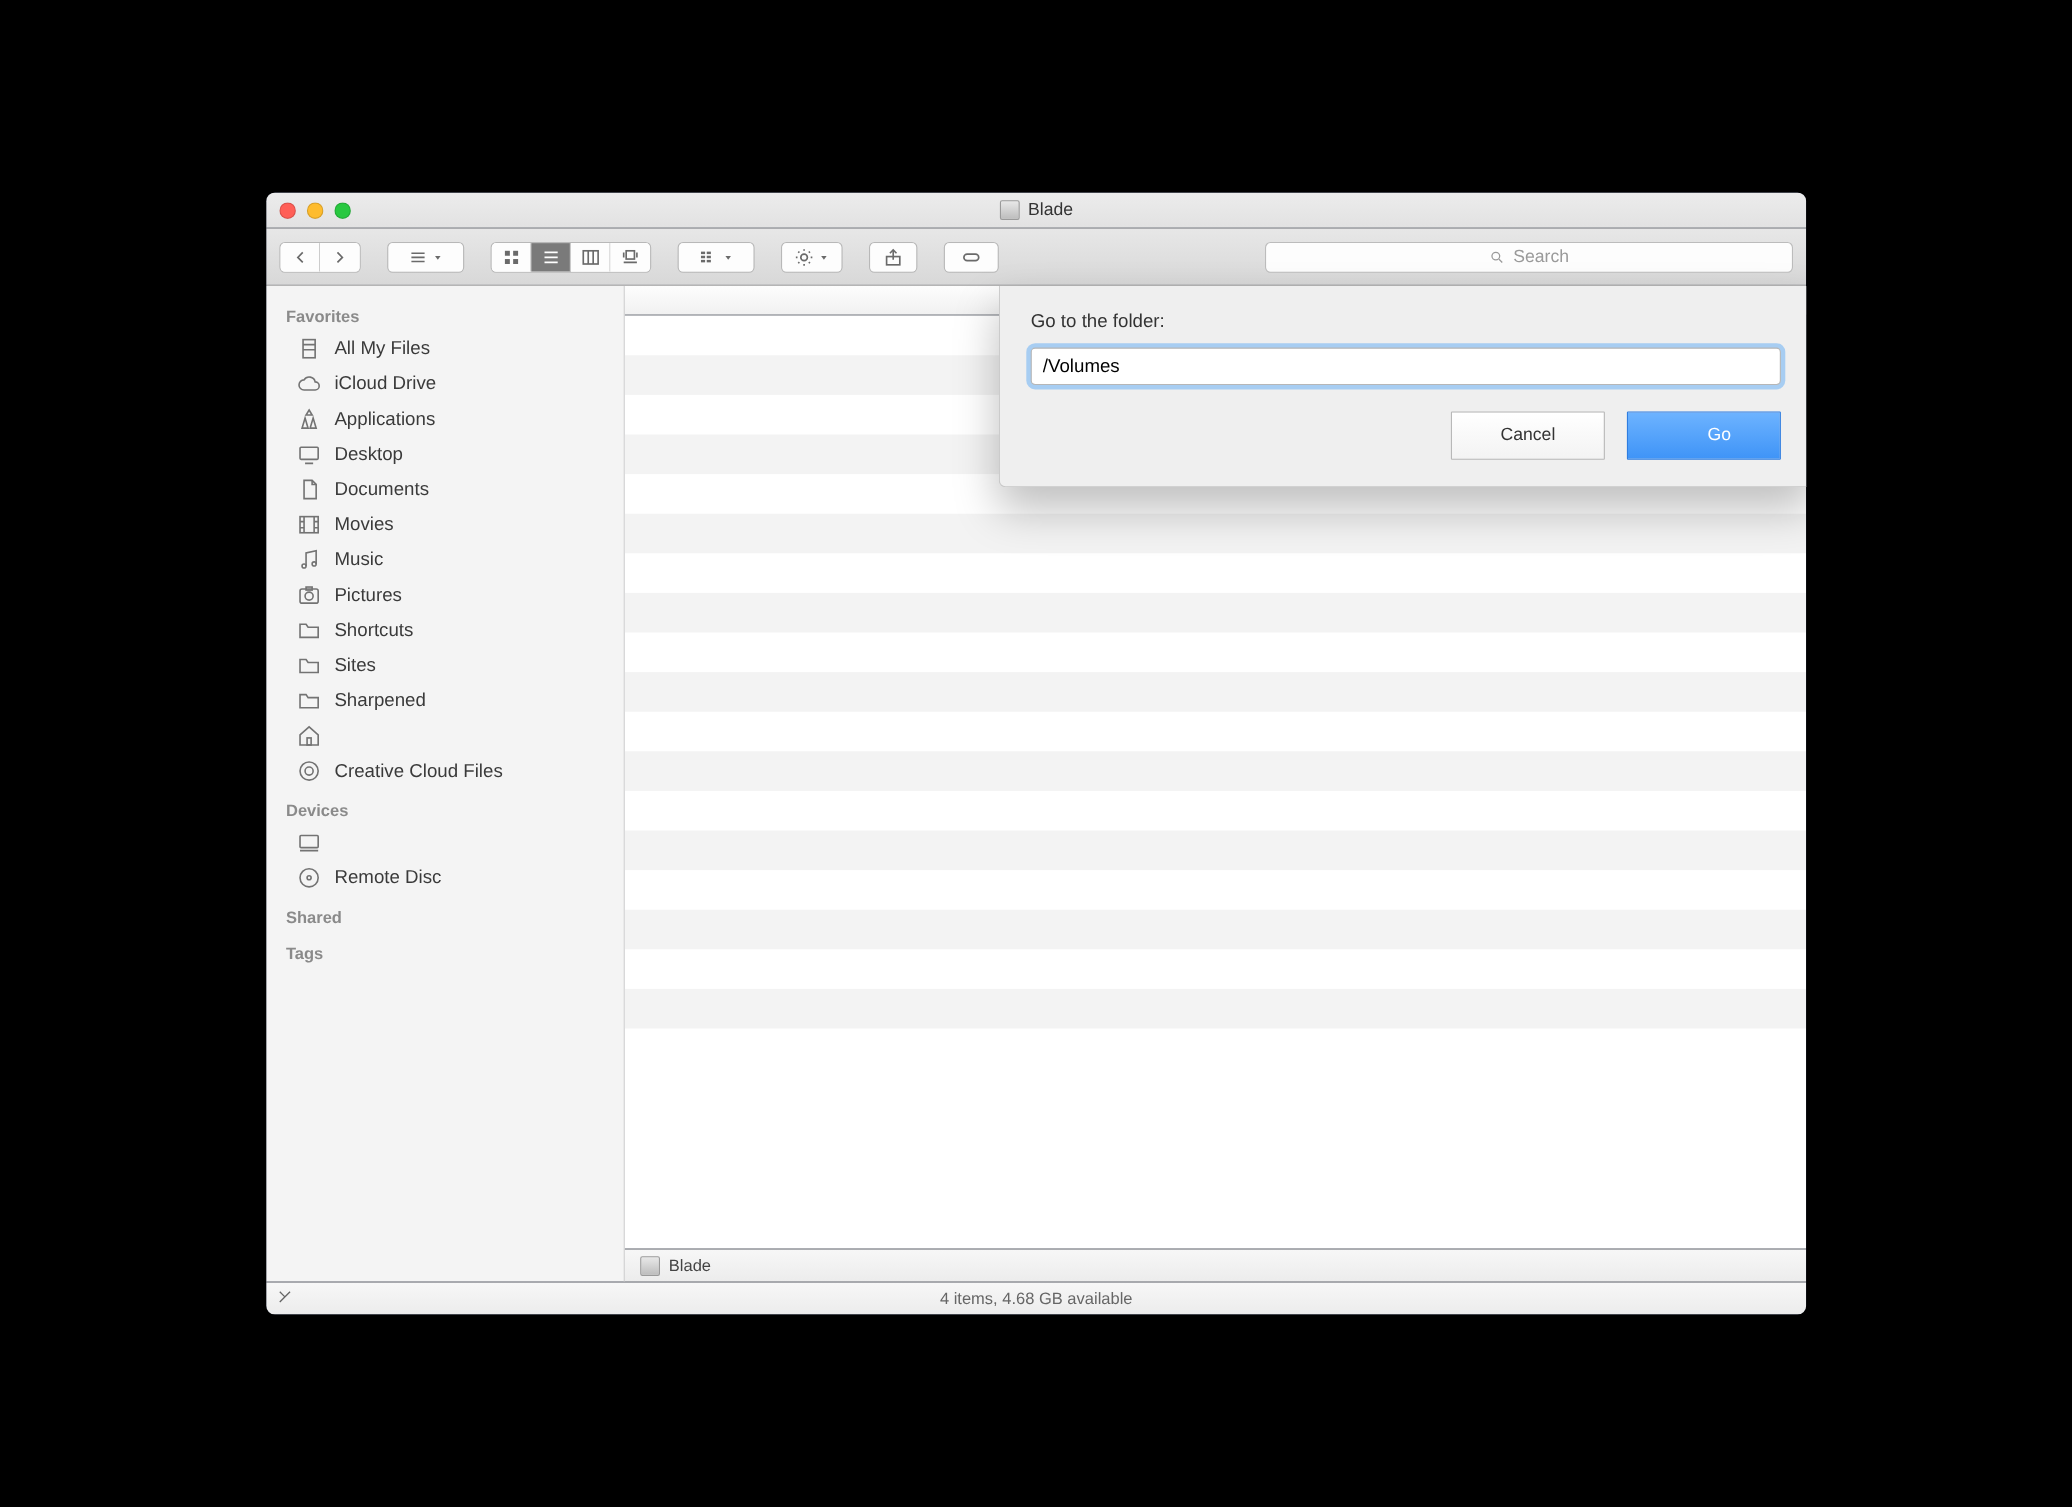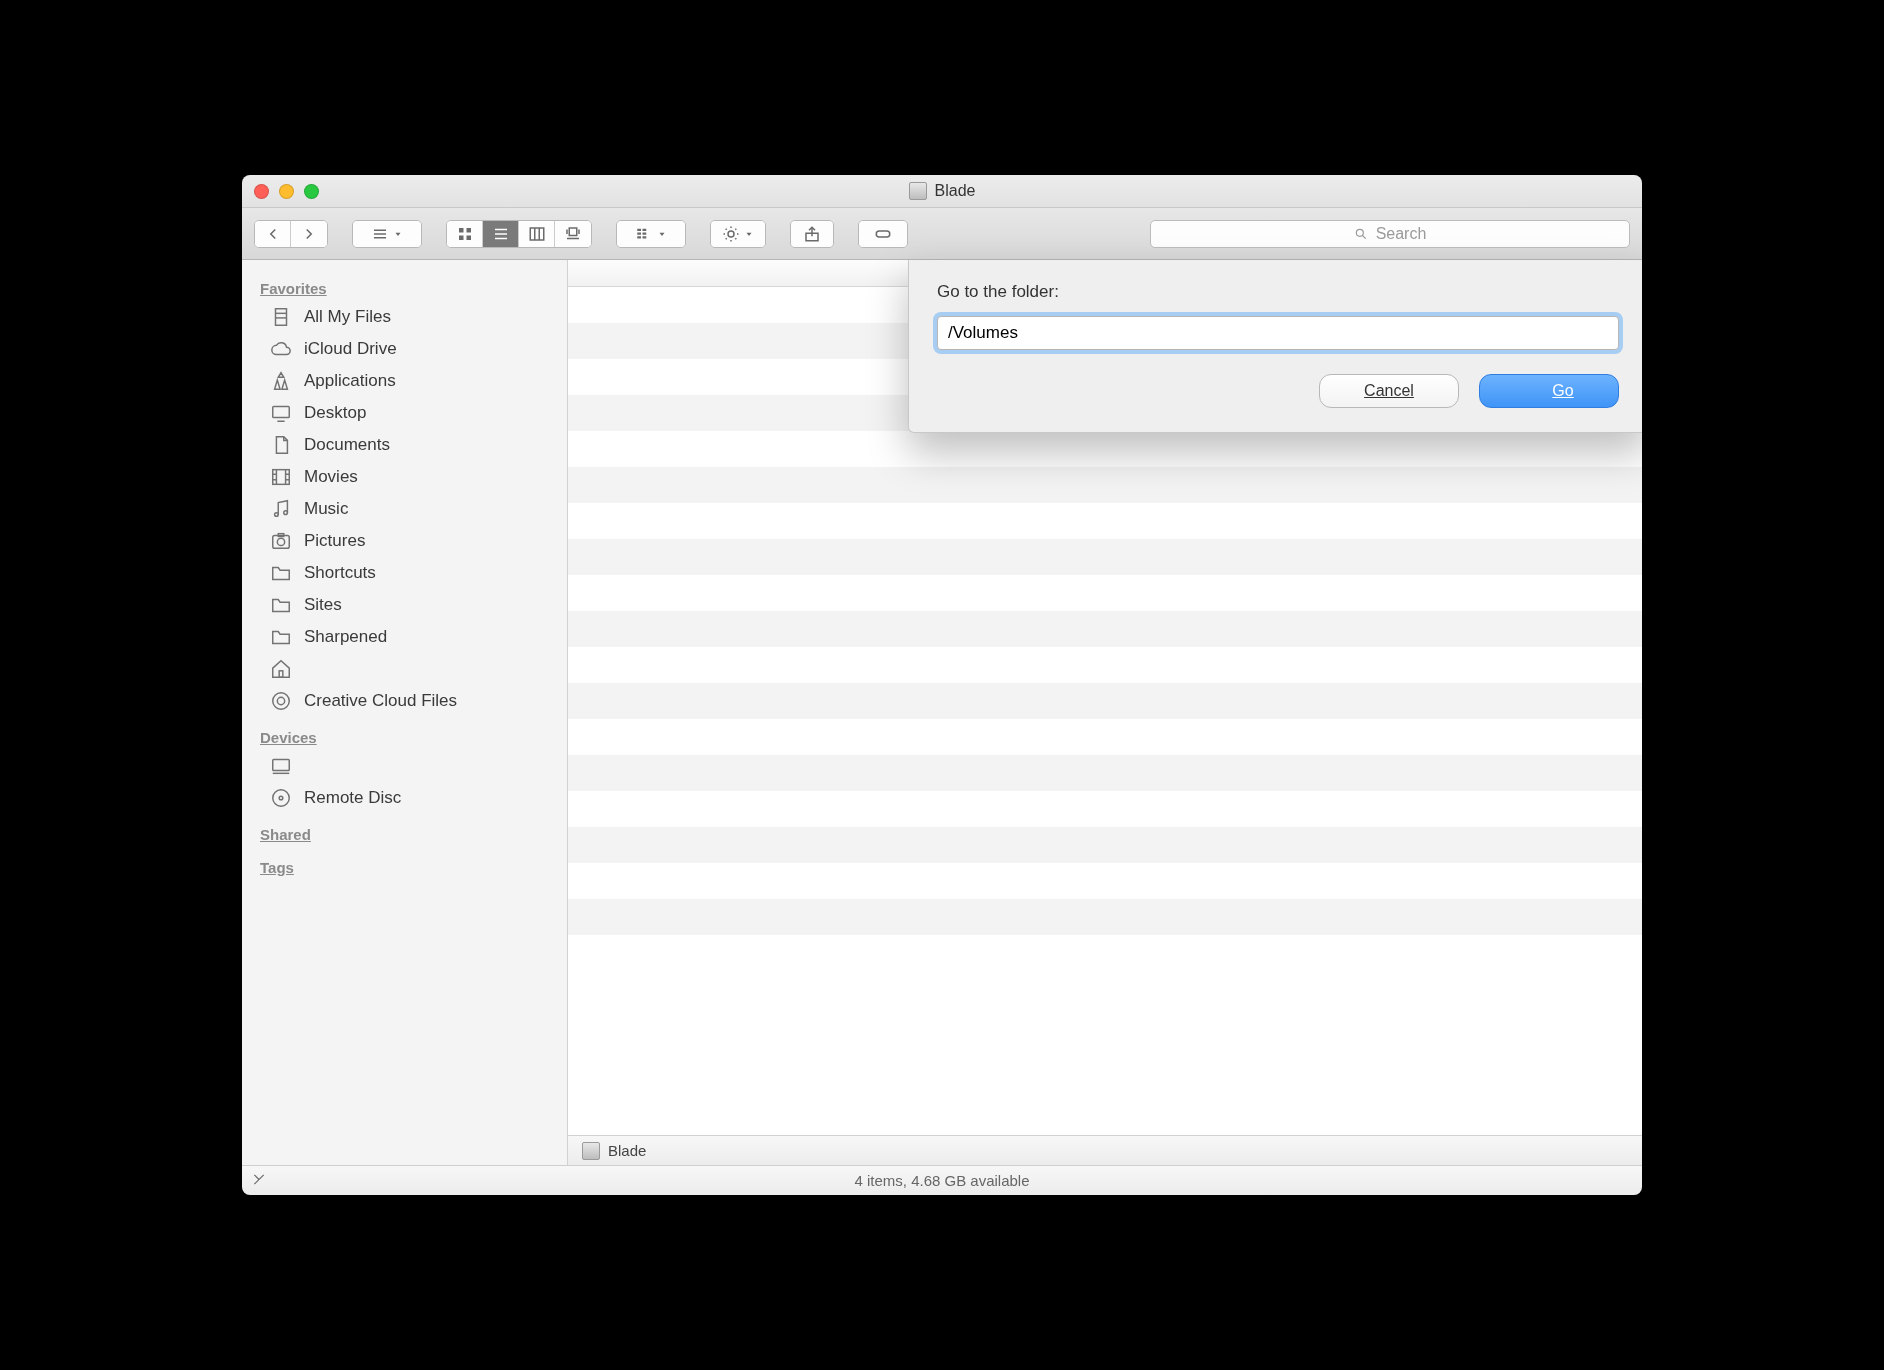--- a/index.html
+++ b/index.html
@@ -90,21 +90,20 @@
     width: 326px;
     background: #f4f4f4;
     border-right: 1px solid #d2d2d2;
     padding: 8px 0 8px 0;
     overflow: hidden;
   }
   .sb-section-label {
     font-size: 15px; font-weight: 600;
     color: #8a8a8a;
     padding: 12px 18px 4px 18px;
-    text-decoration: underline;
   }
   .sb-item {
     display: flex; align-items: center; gap: 12px;
     padding: 5px 18px 5px 28px;
     color: #3a3a3a; font-size: 17px;
   }
   .sb-item .sbi { width: 22px; height: 22px; color:#737373; display:flex; align-items:center; justify-content:center;}
   .sb-item svg { width:22px; height:22px; }
   
   .main { flex:1; display:flex; flex-direction:column; min-width:0; position:relative;}
@@ -163,25 +162,24 @@
   }
   .dialog-label { font-size: 17px; color:#333; margin-bottom: 14px; display:block;}
   .dialog-input {
     width: 100%; height: 34px; border: 1px solid #b6b6b6;
     border-radius: 4px; padding: 0 10px; font-size: 17px;
     box-shadow: 0 0 0 4px #a7cdf2;
     outline: none;
   }
   .dialog-buttons { display:flex; justify-content:flex-end; gap:20px; margin-top:24px; }
   .dbtn {
-    width: 140px; height: 34px; border-radius: 12px;
+    width: 140px; height: 44px; border-radius: 1px;
     font-size: 16px; border:1px solid #b8b8b8;
     background: linear-gradient(#fff,#f3f3f3); color:#333;
     cursor:pointer;
-    text-decoration:underline;
   }
   .dbtn.primary {
     background: linear-gradient(#6db3ff,#3f94f7);
     color:#fff; border:1px solid #2f7de0;padding-left:28px;
   }
   
   .disk-icon {
     background: linear-gradient(#e8e8e8,#bdbdbd);
     border:1px solid #9a9a9a;
     border-radius:2px;

